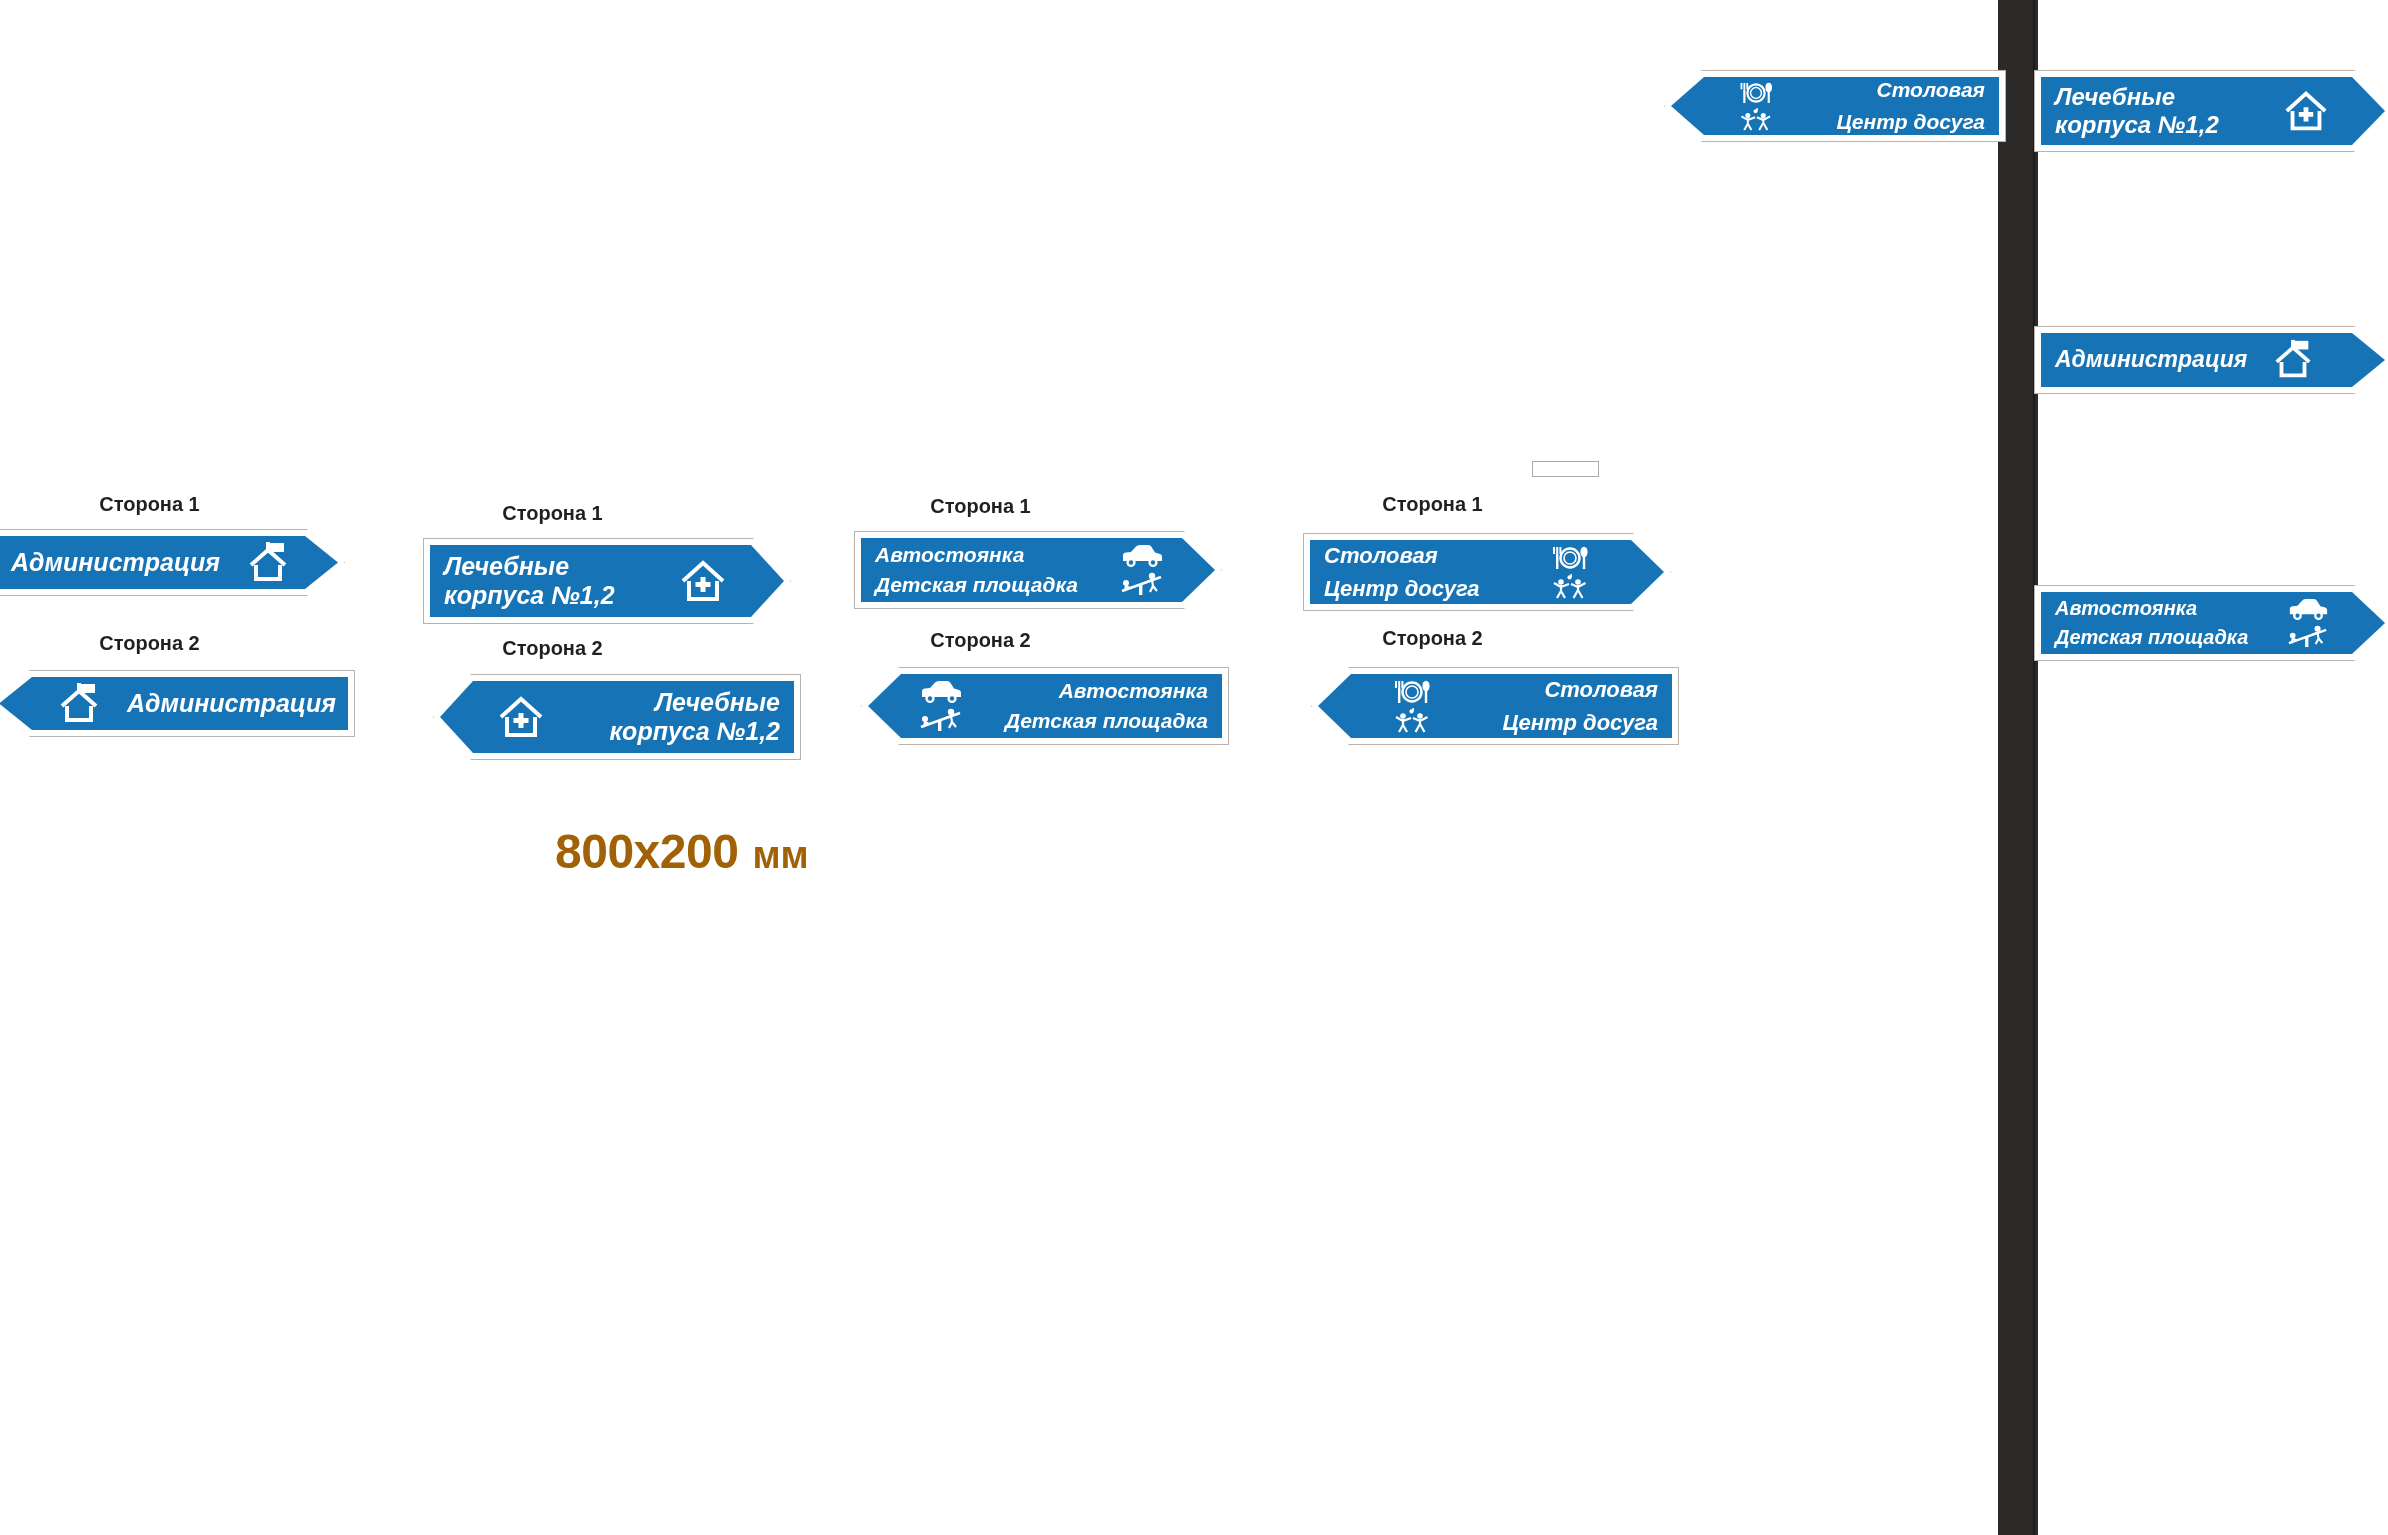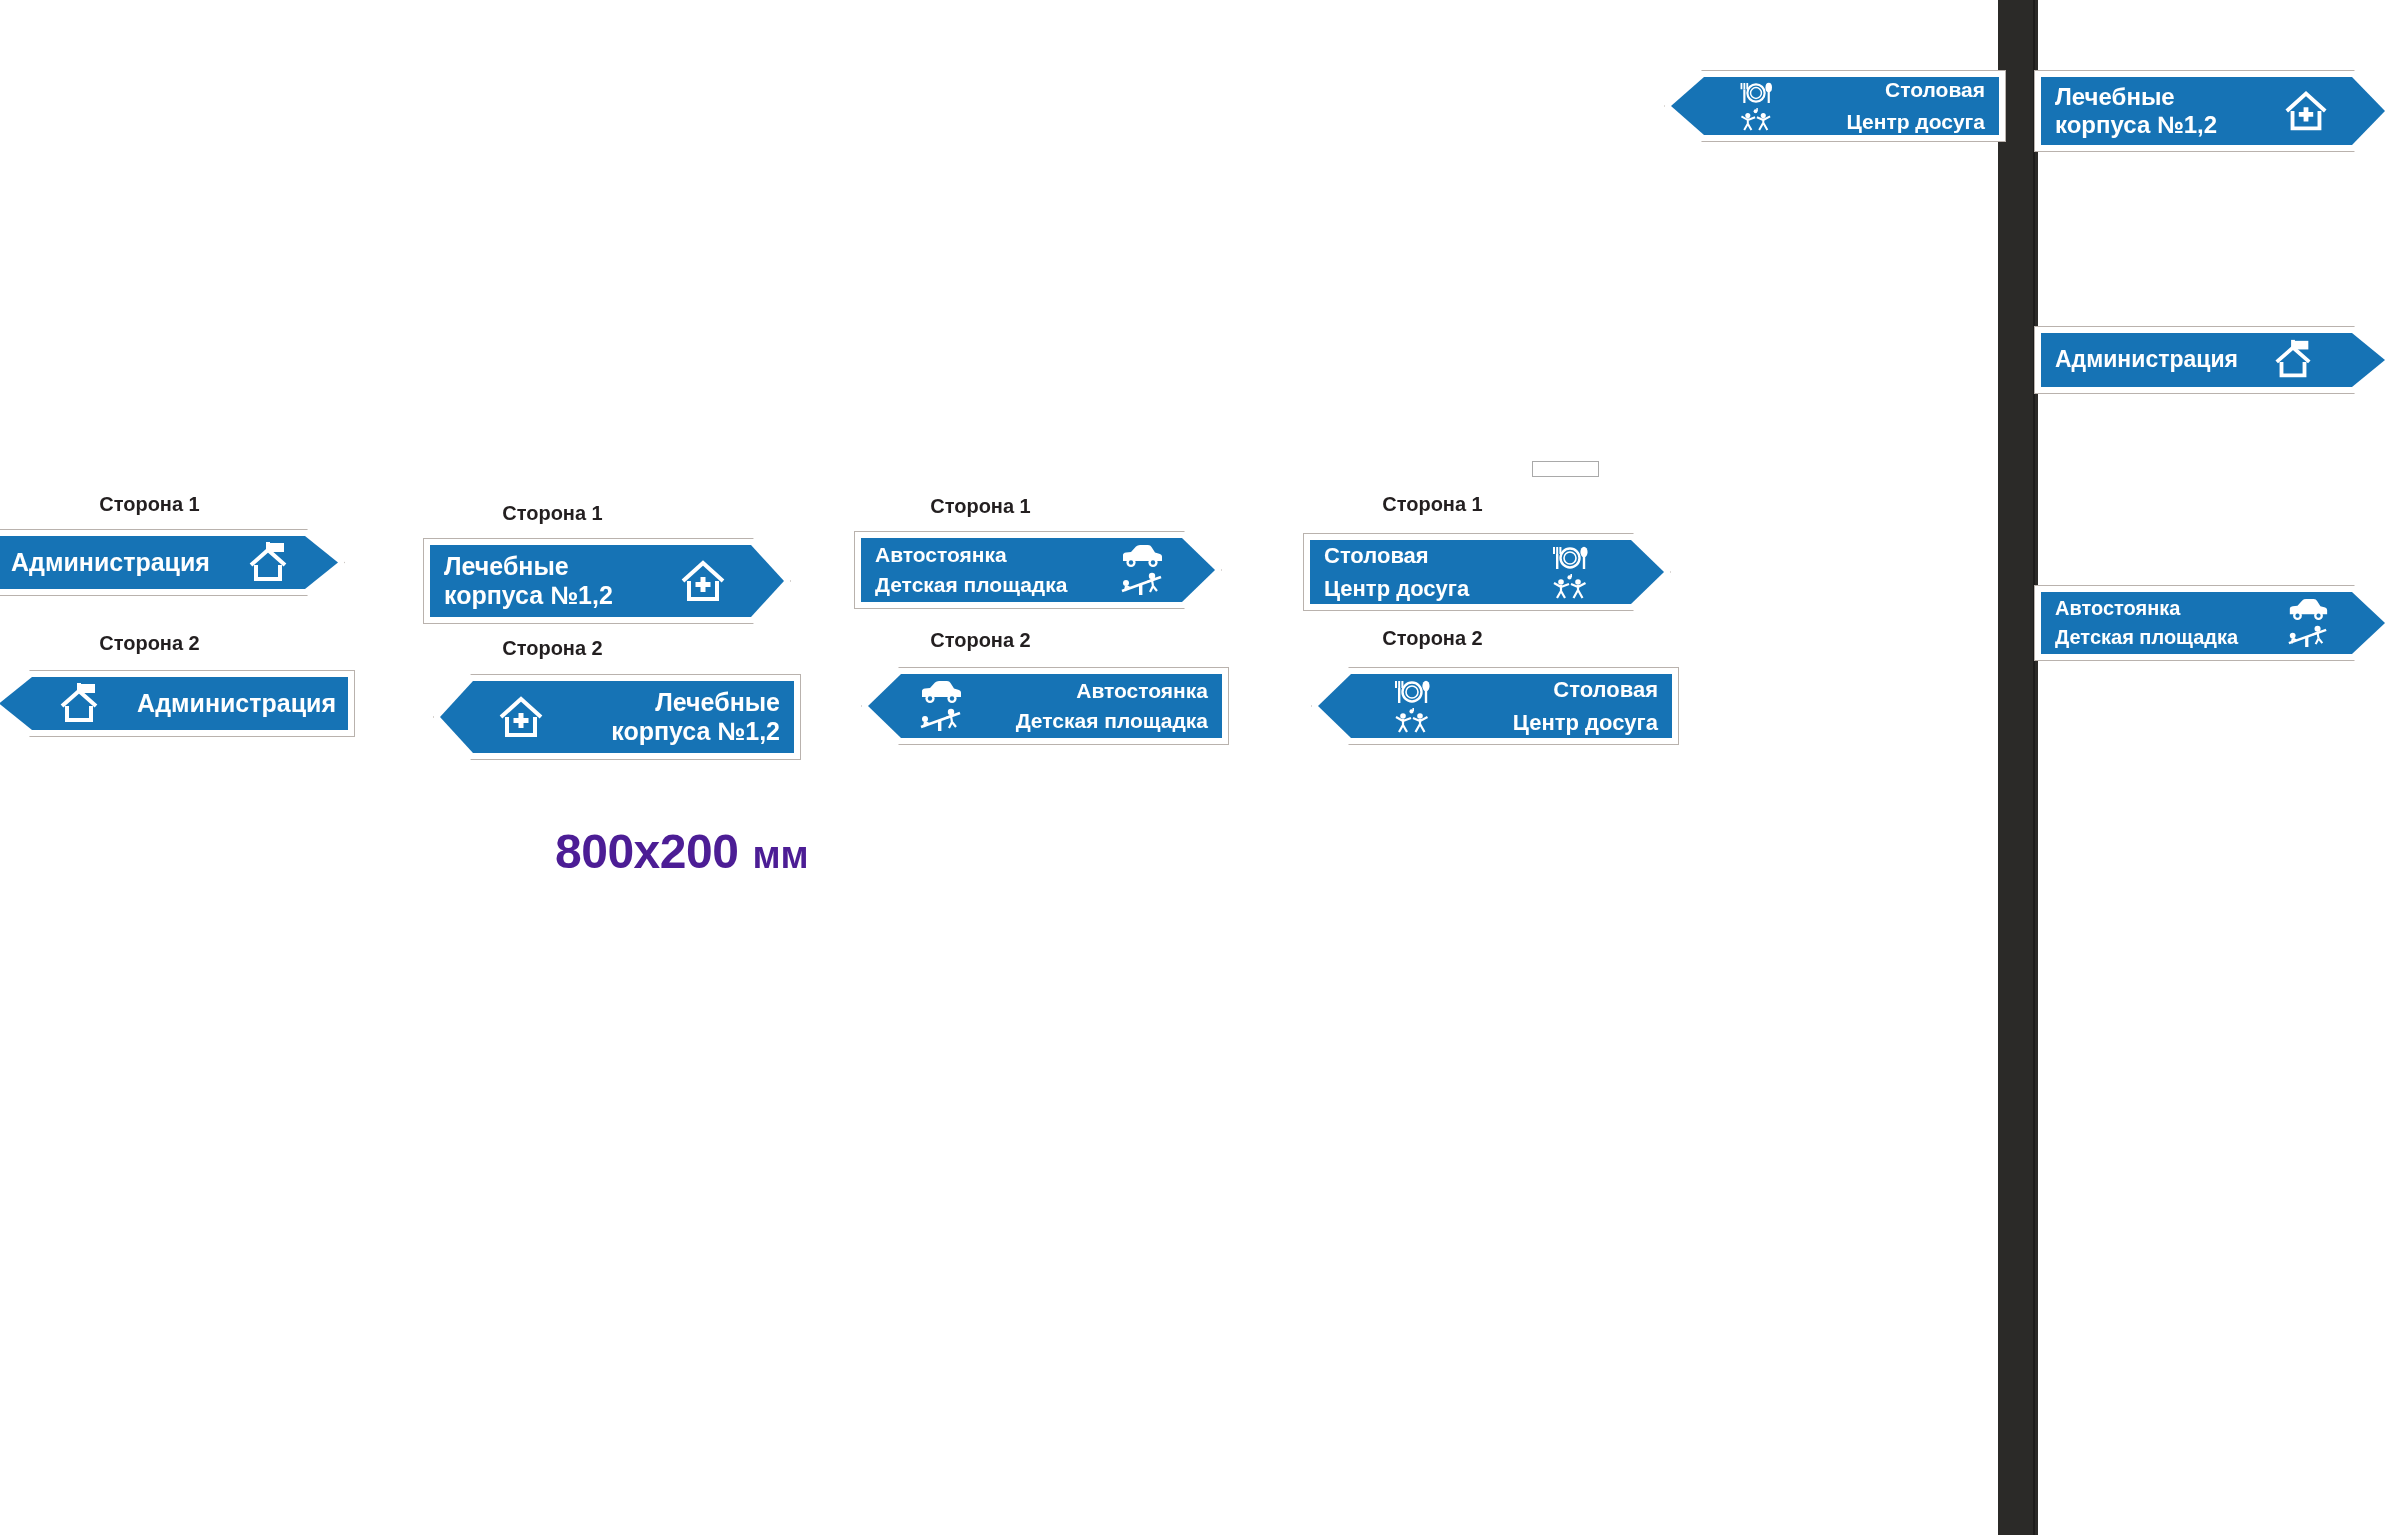--- a/index.html
+++ b/index.html
@@ -35,20 +35,21 @@
     clip-path:polygon(0 0, calc(100% - 33px) 0, 100% 50%, calc(100% - 33px) 100%, 0 100%);
   }
   .sign.left .inner{
     left:7px;right:7px;
     clip-path:polygon(33px 0, 100% 0, 100% 100%, 33px 100%, 0 50%);
   }
   .sign .content{
     position:absolute;top:7px;bottom:7px;left:7px;right:7px;
     display:flex;align-items:center;
     box-sizing:border-box;
+    font-style:italic;
   }
   .sign.right .content{justify-content:flex-start;}
   .sign.left .content{justify-content:flex-end;}
 
   .txtblock{display:flex;flex-direction:column;justify-content:center;}
   .sign.right .txtblock{align-items:flex-start;text-align:left;}
   .sign.left .txtblock{align-items:flex-end;text-align:right;}
   .txtblock .ln{
     color:#ffffff;font-weight:bold;white-space:nowrap;
     line-height:1.18;
@@ -59,21 +60,21 @@
   
   .caption{
     position:absolute;
     font-weight:bold;color:#231f20;
     white-space:nowrap;text-align:center;
     font-size:20px;
   }
 
   .dimlabel{
     position:absolute;
-    white-space:nowrap;color:#4c1d95;
+    white-space:nowrap;color:#a16207;
   }
   .dimlabel .big{font-size:48px;font-weight:bold;letter-spacing:-0.5px;}
   .dimlabel .unit{font-size:38px;font-weight:bold;}
 
   
   #pole{
     position:absolute;left:1998px;top:0;width:40px;height:1535px;
     background:#2b2a28;
   }
   #pole .hl{

